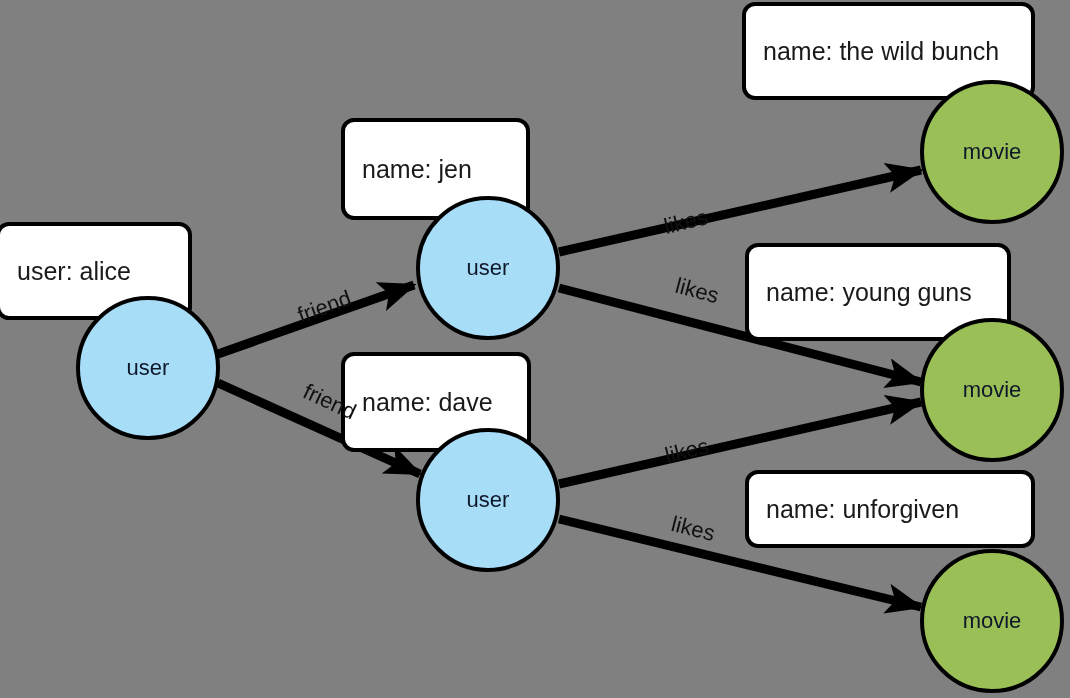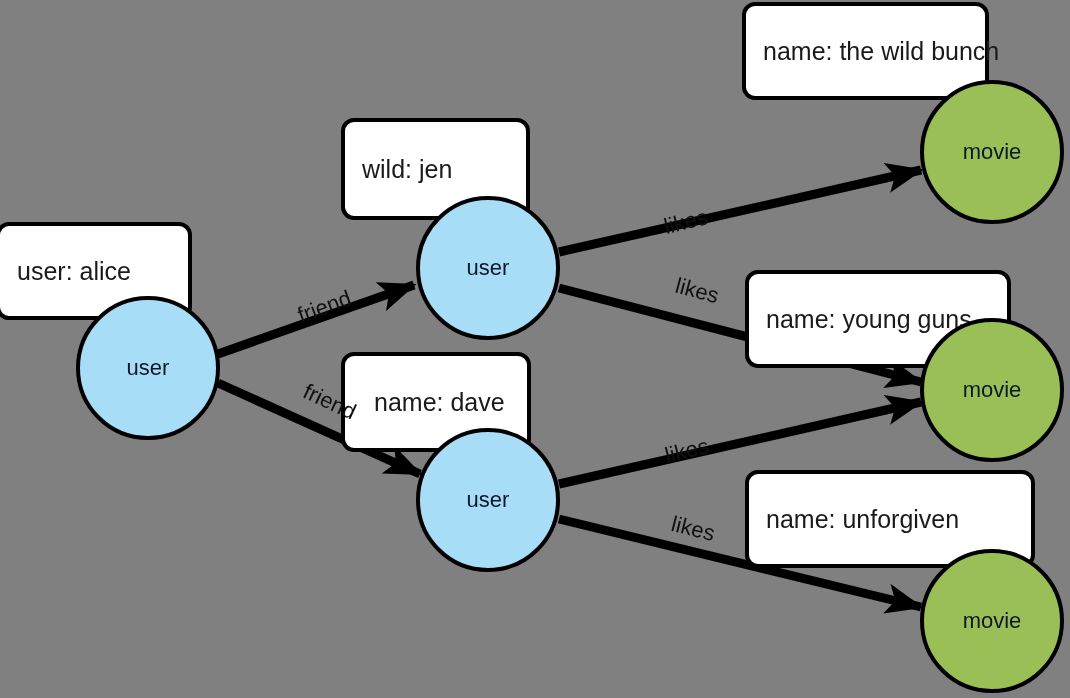--- a/index.html
+++ b/index.html
@@ -83,36 +83,36 @@
         <line x1="559" y1="484" x2="921" y2="402" stroke="#000000" stroke-width="9" stroke-linecap="butt" marker-end="url(#arrowhead)"></line>
         <line x1="559" y1="519" x2="921" y2="607" stroke="#000000" stroke-width="9" stroke-linecap="butt" marker-end="url(#arrowhead)"></line>
       </g>
   </svg>
 
   <div class="prop-box" style="left:-4px;  top:222px; width:196px; height:98px;">
     <span class="prop-text">user: alice</span>
   </div>
 
   <div class="prop-box" style="left:341px; top:118px; width:189px; height:102px;">
-    <span class="prop-text">wild: jen</span>
+    <span class="prop-text">name: jen</span>
   </div>
 
-  <div class="prop-box" style="left:341px; top:352px; width:190px; height:100px;padding-left:12px;">
+  <div class="prop-box" style="left:341px; top:352px; width:190px; height:100px;">
     <span class="prop-text">name: dave</span>
   </div>
 
-  <div class="prop-box" style="left:742px; top:2px;   width:247px; height:98px;">
+  <div class="prop-box" style="left:742px; top:2px;   width:293px; height:98px;">
     <span class="prop-text">name: the wild bunch</span>
   </div>
 
-  <div class="prop-box" style="left:745px; top:243px; width:266px; height:98px;margin-top:27px;">
+  <div class="prop-box" style="left:745px; top:243px; width:266px; height:98px;">
     <span class="prop-text">name: young guns</span>
   </div>
 
-  <div class="prop-box" style="left:745px; top:470px; width:290px; height:98px;">
+  <div class="prop-box" style="left:745px; top:470px; width:290px; height:78px;">
     <span class="prop-text">name: unforgiven</span>
   </div>
 
   <div class="node-circle" style="left:76px;  top:296px; width:144px; height:144px; background:#a8ddf8;">
     <span class="node-text">user</span>
   </div>
 
   <div class="node-circle" style="left:416px; top:196px; width:144px; height:144px; background:#a8ddf8;">
     <span class="node-text">user</span>
   </div>

